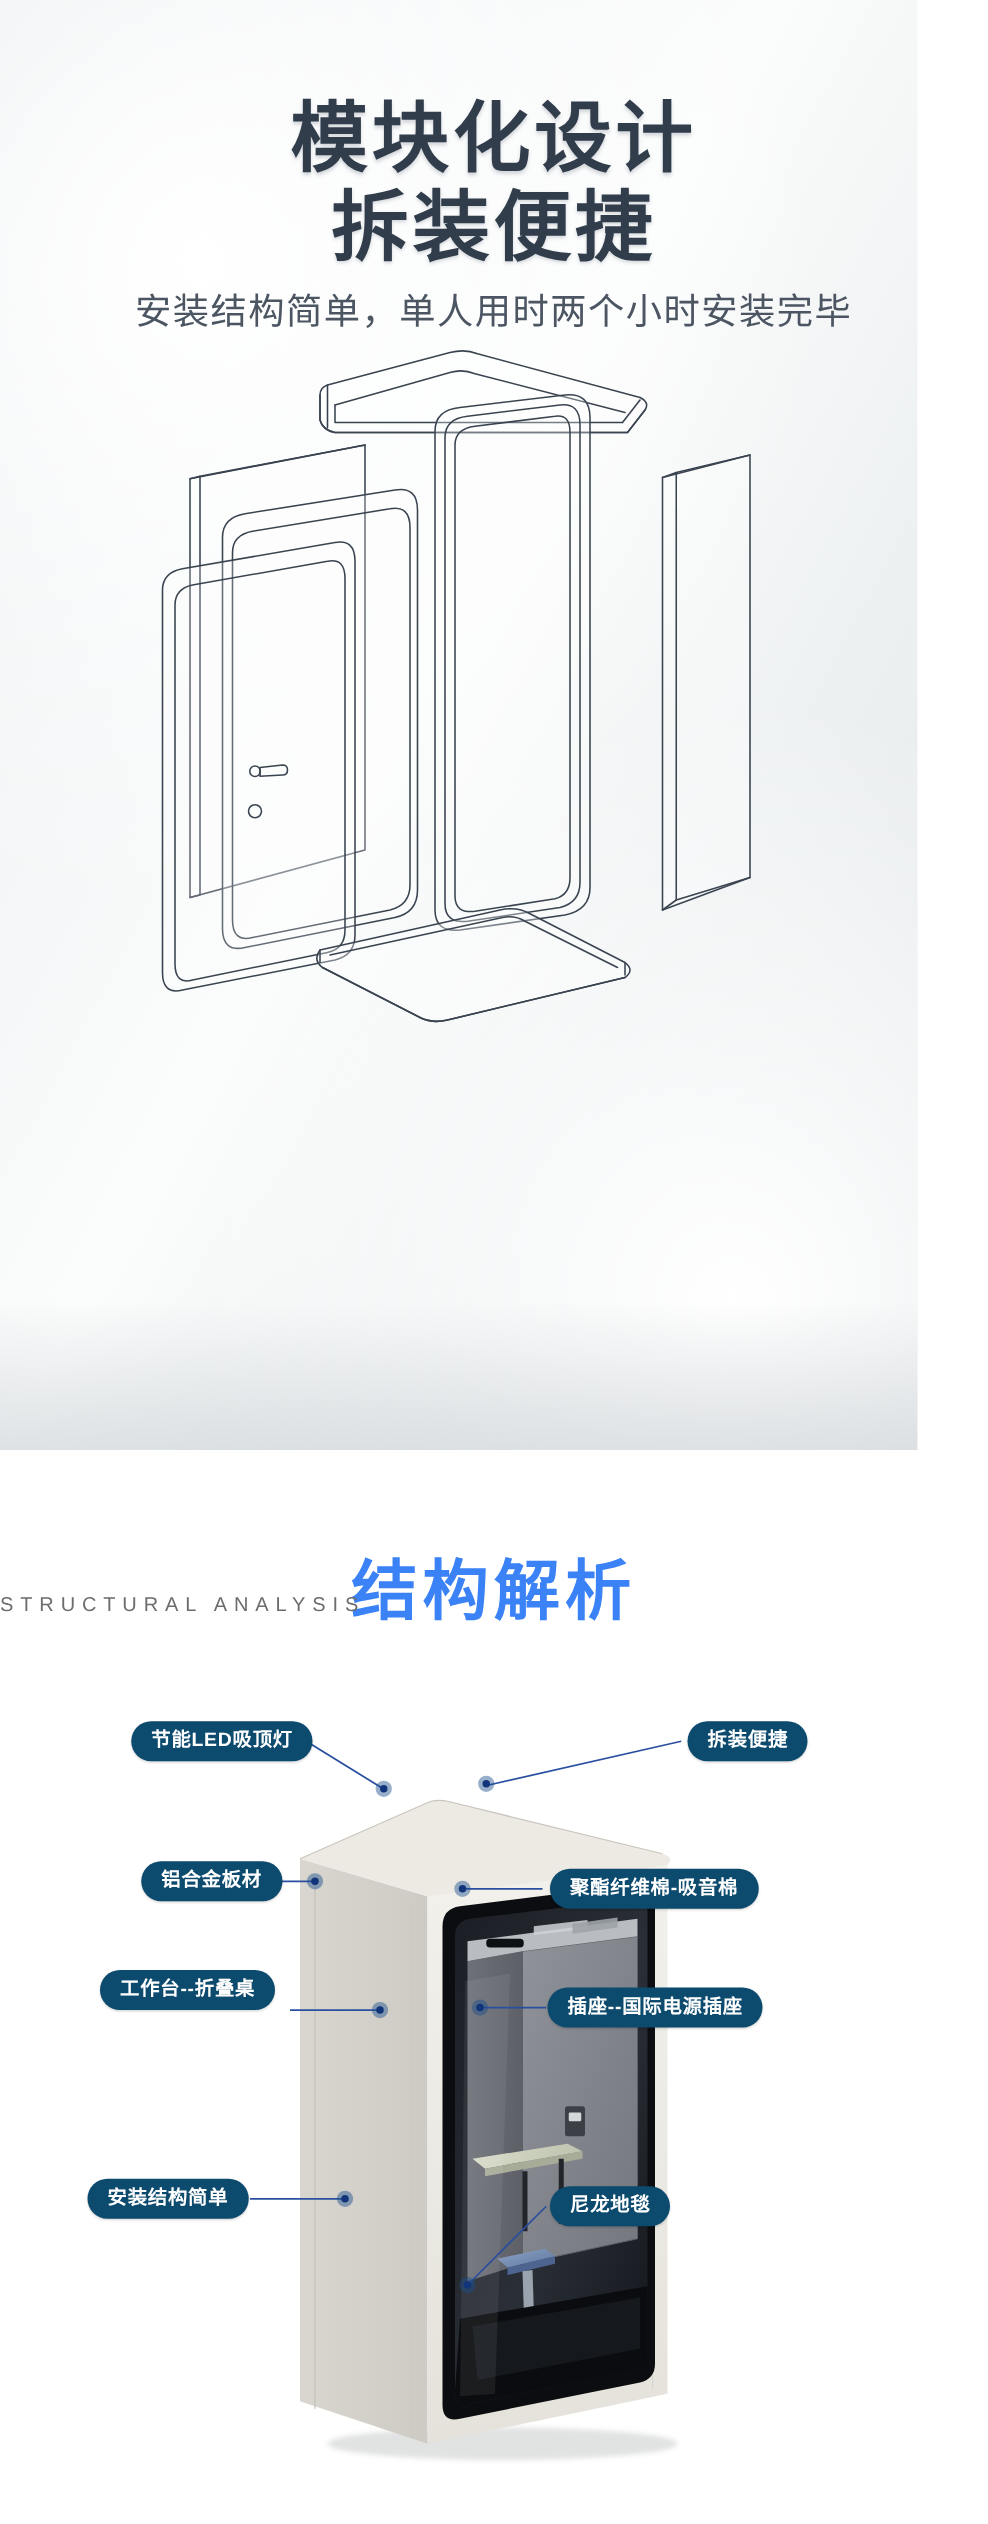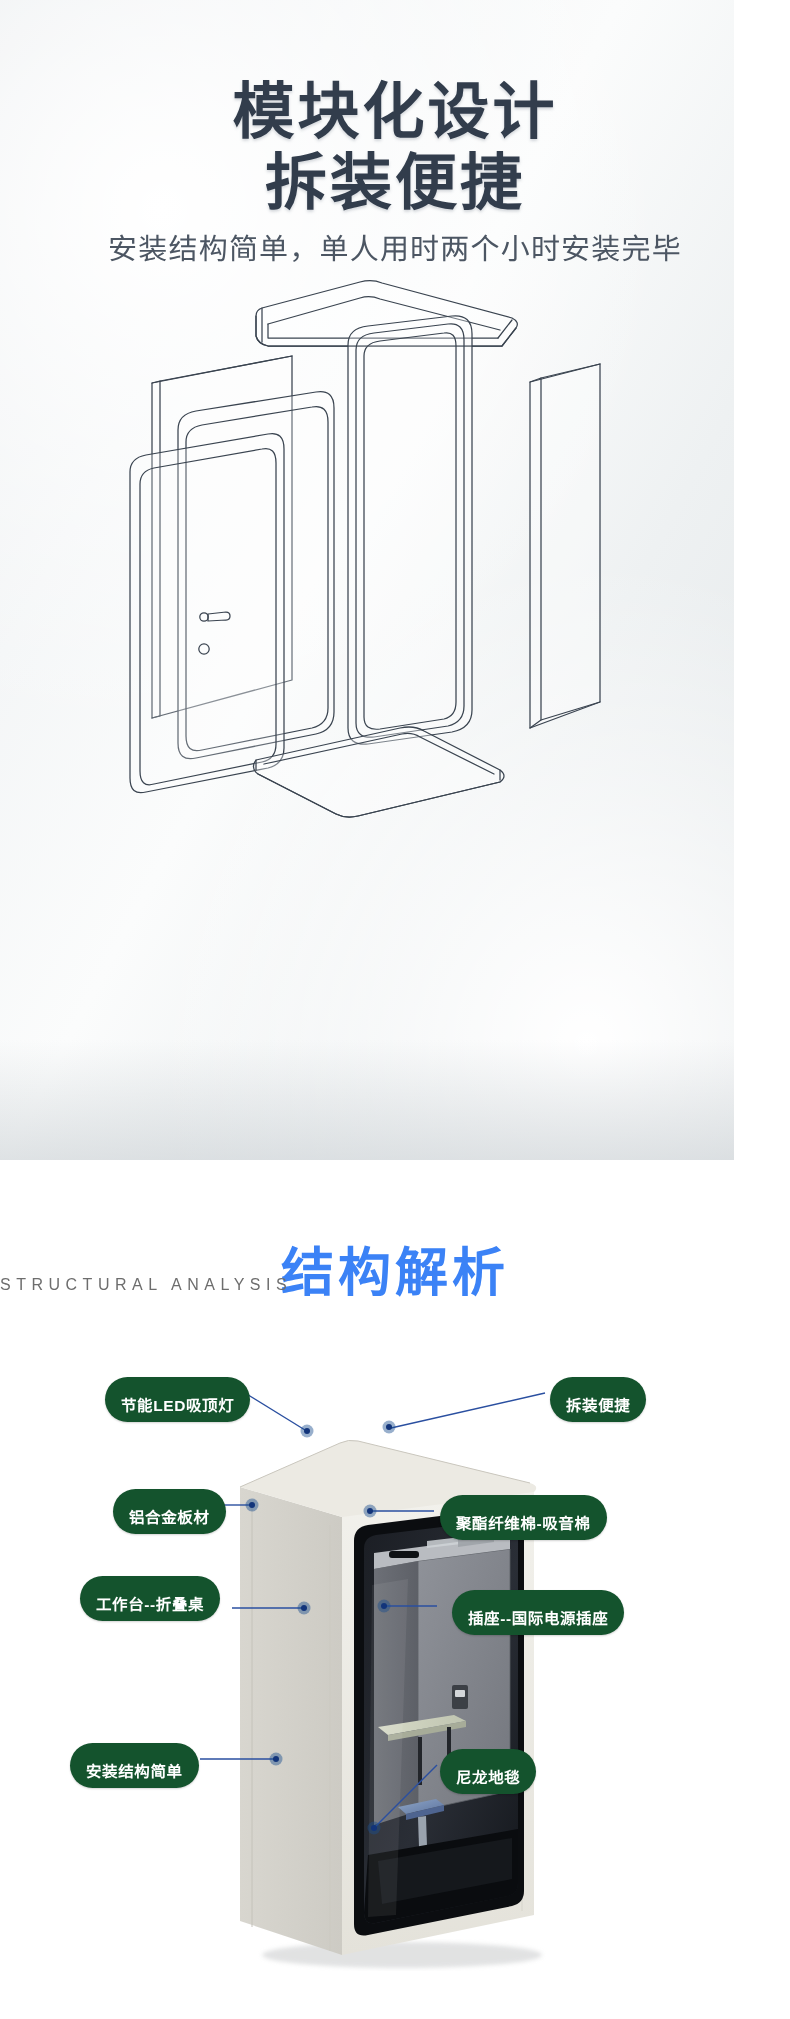--- a/index.html
+++ b/index.html
@@ -50,27 +50,27 @@
   .sec-sub{
     position:absolute;left:0;top:100px;width:790px;
     font-size:16px;color:#6d6d6d;letter-spacing:5.5px;font-weight:400;
   }
 
   .stage{position:absolute;left:0;top:140px;width:790px;height:719px;}
 
   
   .pill{
     position:absolute;
-    background:#14532d;
+    background:#0c4a6e;
     color:#ffffff;
     border-radius:999px;
     font-size:15.5px;
     font-weight:700;
     letter-spacing:.6px;
-    padding:20px 16px 8px;
+    padding:7px 16px 8px;
     white-space:nowrap;
     line-height:1.1;
     box-shadow:0 1px 2px rgba(0,0,0,.18);
   }
 
   
   .leaders{position:absolute;left:0;top:0;width:790px;height:719px;pointer-events:none;}
 
   .booth-wrap{position:absolute;left:222px;top:55px;width:350px;height:620px;}
 </style>
@@ -284,21 +284,21 @@
       <div class="pill" style="left:105px;top:77px;">节能LED吸顶灯</div>
 
       <div class="pill" style="left:550px;top:77px;">拆装便捷</div>
 
       <div class="pill" style="left:113px;top:189px;">铝合金板材</div>
 
       <div class="pill" style="left:440px;top:195px;">聚酯纤维棉-吸音棉</div>
 
       <div class="pill" style="left:80px;top:276px;">工作台--折叠桌</div>
 
-      <div class="pill" style="left:452px;top:290px;">插座--国际电源插座</div>
+      <div class="pill" style="left:438px;top:290px;">插座--国际电源插座</div>
 
       <div class="pill" style="left:70px;top:443px;">安装结构简单</div>
 
       <div class="pill" style="left:440px;top:449px;">尼龙地毯</div>
 
     </div>
   </section>
 
 </div>
 

